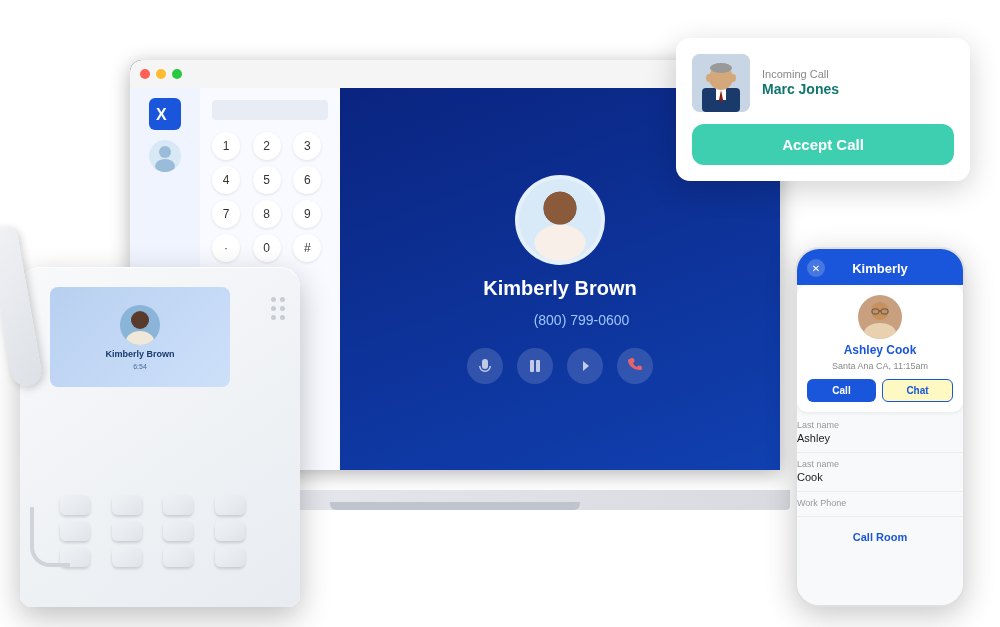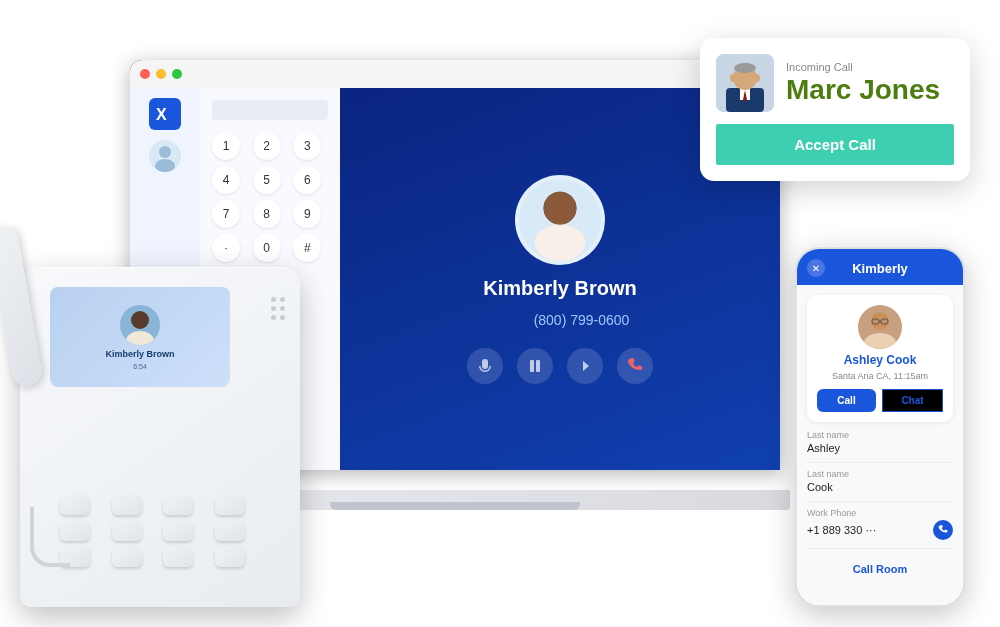--- a/index.html
+++ b/index.html
@@ -10,21 +10,21 @@
       font-family: -apple-system, BlinkMacSystemFont, 'Segoe UI', sans-serif;
       overflow: hidden;
       position: relative;
     }
 
     
     .incoming-call-card {
       position: absolute;
       top: 38px;
       right: 30px;
-      width: 270px;
+      width: 294px;
       background: white;
       border-radius: 14px;
       box-shadow: 0 8px 30px rgba(0,0,0,0.18);
       padding: 16px;
       z-index: 100;
       display: flex;
       flex-direction: column;
       gap: 12px;
     }
     .incoming-call-top {
@@ -50,30 +50,30 @@
     .caller-info {
       display: flex;
       flex-direction: column;
     }
     .incoming-label {
       font-size: 11px;
       color: #888;
       margin-bottom: 2px;
     }
     .caller-name {
-      font-size: 28px;
+      font-size: 14px;
       font-weight: 700;
-      color: #4d7c0f;
+      color: #0f766e;
       line-height: 1.1;
     }
     .accept-call-btn {
       background: #3ecfb0;
       color: white;
       border: none;
-      border-radius: 2px;
+      border-radius: 12px;
       padding: 12px;
       font-size: 15px;
       font-weight: 600;
       cursor: pointer;
       text-align: center;
       width: 100%;
     }
 
     
     .laptop-container {
@@ -344,21 +344,20 @@
       font-size: 10px;
       cursor: pointer;
     }
     .mobile-title {
       color: white;
       font-size: 13px;
       font-weight: 600;
     }
     .mobile-body {
       flex: 1;
-      padding: 10px;
       background: #f8f9fb;
       overflow: hidden;
     }
     .mobile-contact-card {
       background: white;
       border-radius: 10px;
       padding: 10px;
       display: flex;
       flex-direction: column;
       align-items: center;
@@ -398,24 +397,24 @@
       border: none;
       border-radius: 6px;
       padding: 5px;
       font-size: 10px;
       font-weight: 600;
       text-align: center;
       cursor: pointer;
     }
     .mobile-chat-btn {
       flex: 1;
-      background: #000000;
+      background: #fef9c3;
       color: #1a56db;
       border: 1px solid #1a56db;
-      border-radius: 0;
+      border-radius: 6px;
       padding: 5px;
       font-size: 10px;
       font-weight: 600;
       text-align: center;
       cursor: pointer;
     }
     .mobile-field {
       margin-bottom: 8px;
     }
     .mobile-field-label {
@@ -659,27 +658,19 @@
       <div class="mobile-divider"></div>
 
       <div class="mobile-field">
         <div class="mobile-field-label">Last name</div>
         <div class="mobile-field-value">Cook</div>
       </div>
       <div class="mobile-divider"></div>
 
       <div class="mobile-field">
         <div class="mobile-field-label">Work Phone</div>
-        <div class="mobile-phone-row">
-          <div class="mobile-field-value">+1 889 330 ···</div>
-          <div class="mobile-phone-icon">
-            <svg width="10" height="10" viewBox="0 0 16 16" fill="white">
-              <path d="M3 1.5A1.5 1.5 0 0 1 4.5 0h1a1.5 1.5 0 0 1 1.415 1.001L7.5 2.5c.2.55.05 1.17-.38 1.6L6 5.2c.8 1.6 2.2 3 3.8 3.8l1.1-1.12c.43-.43 1.05-.58 1.6-.38l1.5.585A1.5 1.5 0 0 1 15 9.5v1A1.5 1.5 0 0 1 13.5 12C6.1 12 1 6.9 1 2.5A1.5 1.5 0 0 1 2.5 1H3z"></path>
-            </svg>
-          </div>
-        </div>
       </div>
       <div class="mobile-divider"></div>
 
       <div class="mobile-call-room">Call Room</div>
     </div>
   </div>
 </div>
 
 </body></html>

